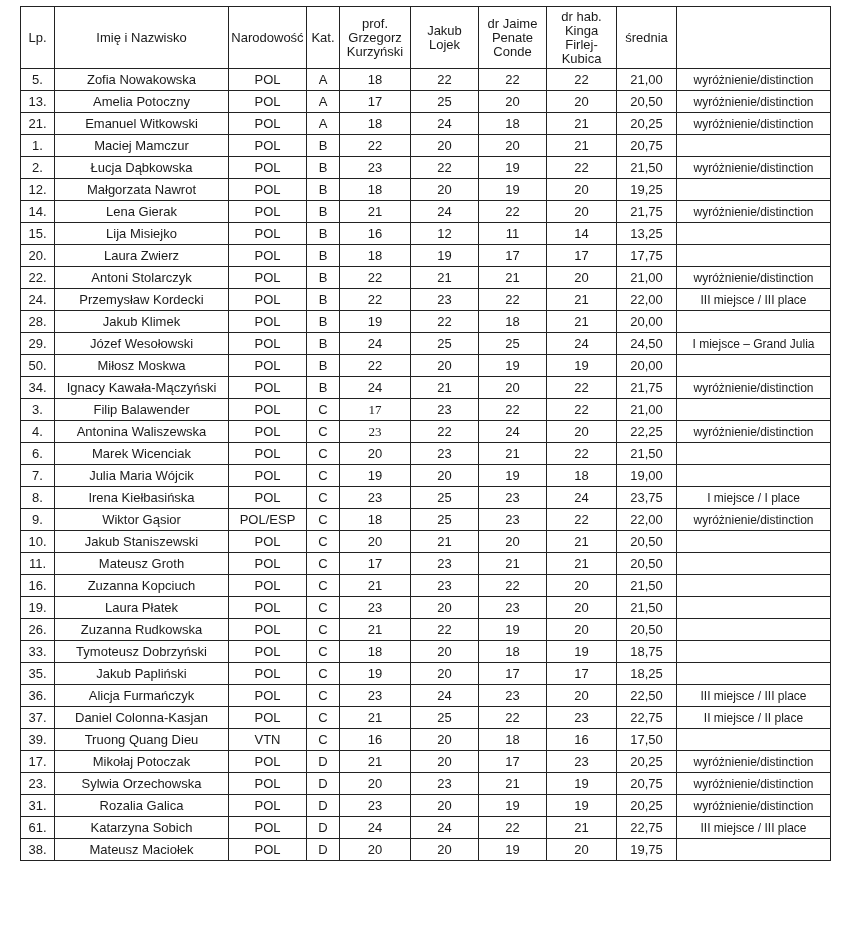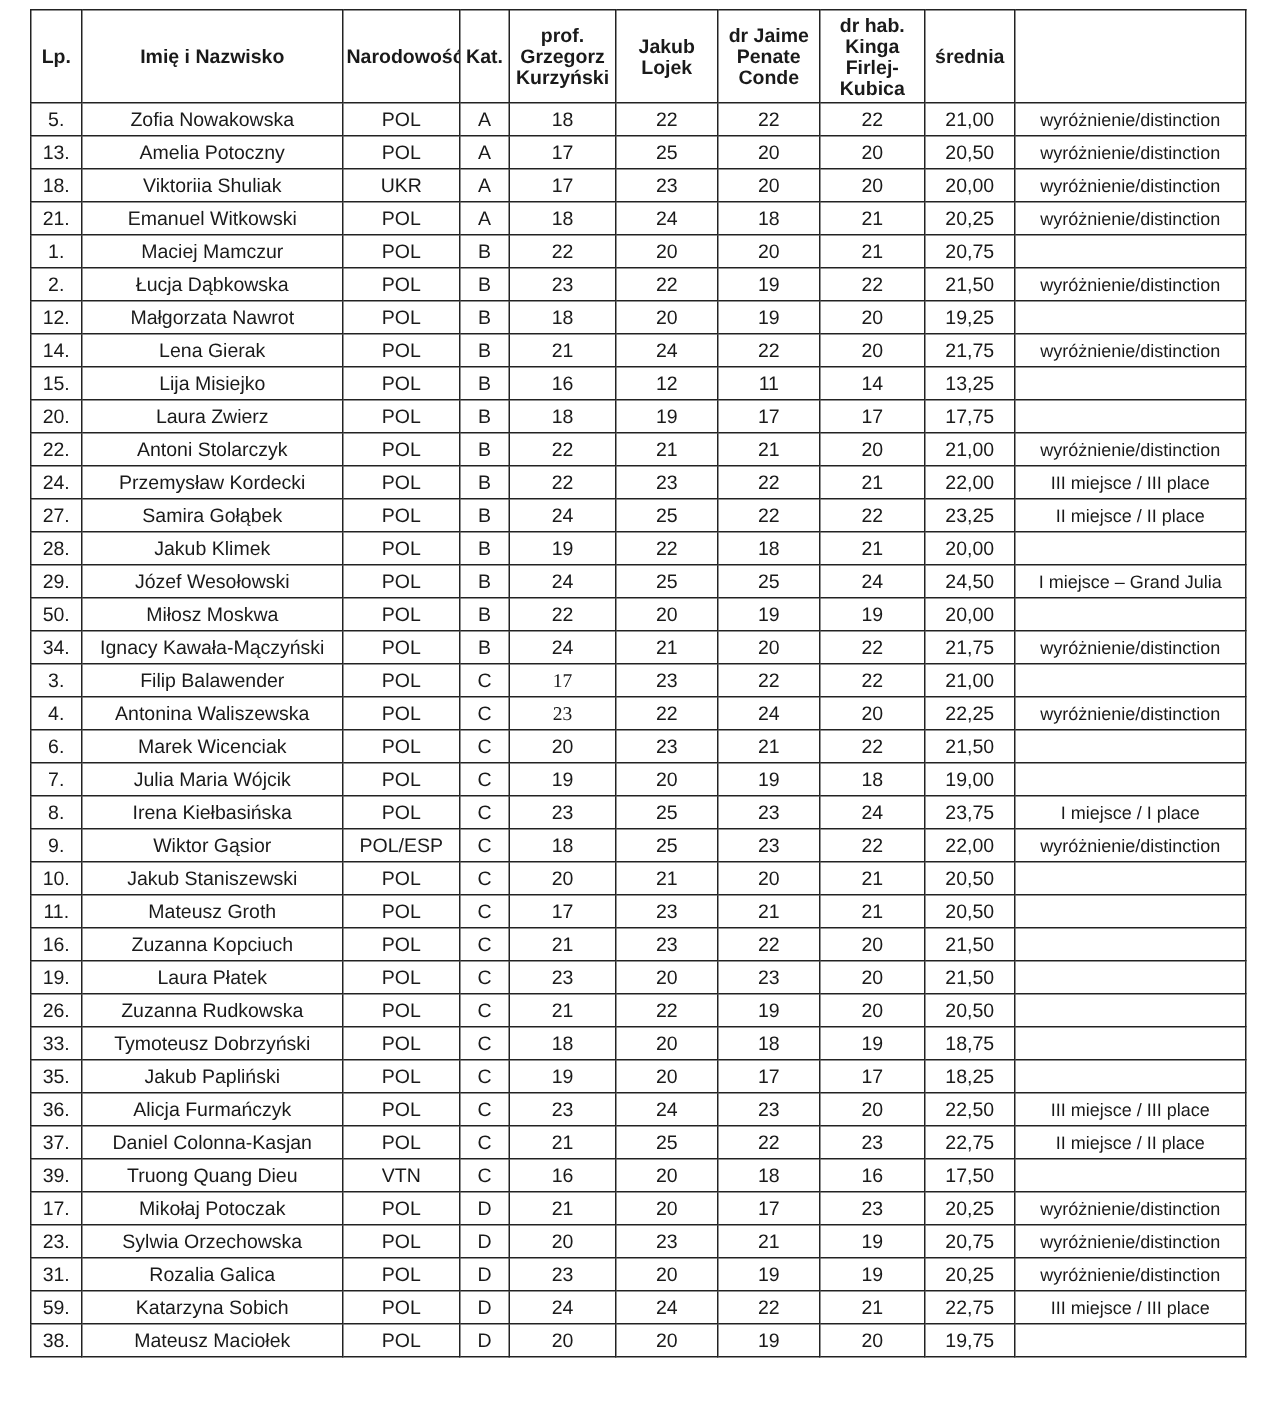--- a/index.html
+++ b/index.html
@@ -26,21 +26,21 @@
     }
     table.results th, table.results td {
       border: 1.5px solid #222;
       text-align: center;
       vertical-align: middle;
       padding: 0 2px;
       white-space: nowrap;
       overflow: hidden;
     }
     table.results th {
-      font-weight: bold;
+      font-weight: normal;
       height: 61px;
       line-height: 14px;
       white-space: normal;
     }
     table.results td {
       height: 21px;
       line-height: 20px;
     }
     td.serif-val {
       font-family: "Liberation Serif", serif;
@@ -106,32 +106,20 @@
         <td>POL</td>
         <td>A</td>
         <td>17</td>
         <td>25</td>
         <td>20</td>
         <td>20</td>
         <td>20,50</td>
         <td class="award">wyróżnienie/distinction</td>
       </tr>
       <tr>
-        <td>18.</td>
-        <td>Viktoriia Shuliak</td>
-        <td>UKR</td>
-        <td>A</td>
-        <td>17</td>
-        <td>23</td>
-        <td>20</td>
-        <td>20</td>
-        <td>20,00</td>
-        <td class="award">wyróżnienie/distinction</td>
-      </tr>
-      <tr>
         <td>21.</td>
         <td>Emanuel Witkowski</td>
         <td>POL</td>
         <td>A</td>
         <td>18</td>
         <td>24</td>
         <td>18</td>
         <td>21</td>
         <td>20,25</td>
         <td class="award">wyróżnienie/distinction</td>
@@ -226,32 +214,20 @@
         <td>POL</td>
         <td>B</td>
         <td>22</td>
         <td>23</td>
         <td>22</td>
         <td>21</td>
         <td>22,00</td>
         <td class="award">III miejsce / III place</td>
       </tr>
       <tr>
-        <td>27.</td>
-        <td>Samira Gołąbek</td>
-        <td>POL</td>
-        <td>B</td>
-        <td>24</td>
-        <td>25</td>
-        <td>22</td>
-        <td>22</td>
-        <td>23,25</td>
-        <td class="award">II miejsce / II place</td>
-      </tr>
-      <tr>
         <td>28.</td>
         <td>Jakub Klimek</td>
         <td>POL</td>
         <td>B</td>
         <td>19</td>
         <td>22</td>
         <td>18</td>
         <td>21</td>
         <td>20,00</td>
         <td class="award"></td>
@@ -514,21 +490,21 @@
         <td>POL</td>
         <td>D</td>
         <td>23</td>
         <td>20</td>
         <td>19</td>
         <td>19</td>
         <td>20,25</td>
         <td class="award">wyróżnienie/distinction</td>
       </tr>
       <tr>
-        <td>59.</td>
+        <td>61.</td>
         <td>Katarzyna Sobich</td>
         <td>POL</td>
         <td>D</td>
         <td>24</td>
         <td>24</td>
         <td>22</td>
         <td>21</td>
         <td>22,75</td>
         <td class="award">III miejsce / III place</td>
       </tr>

